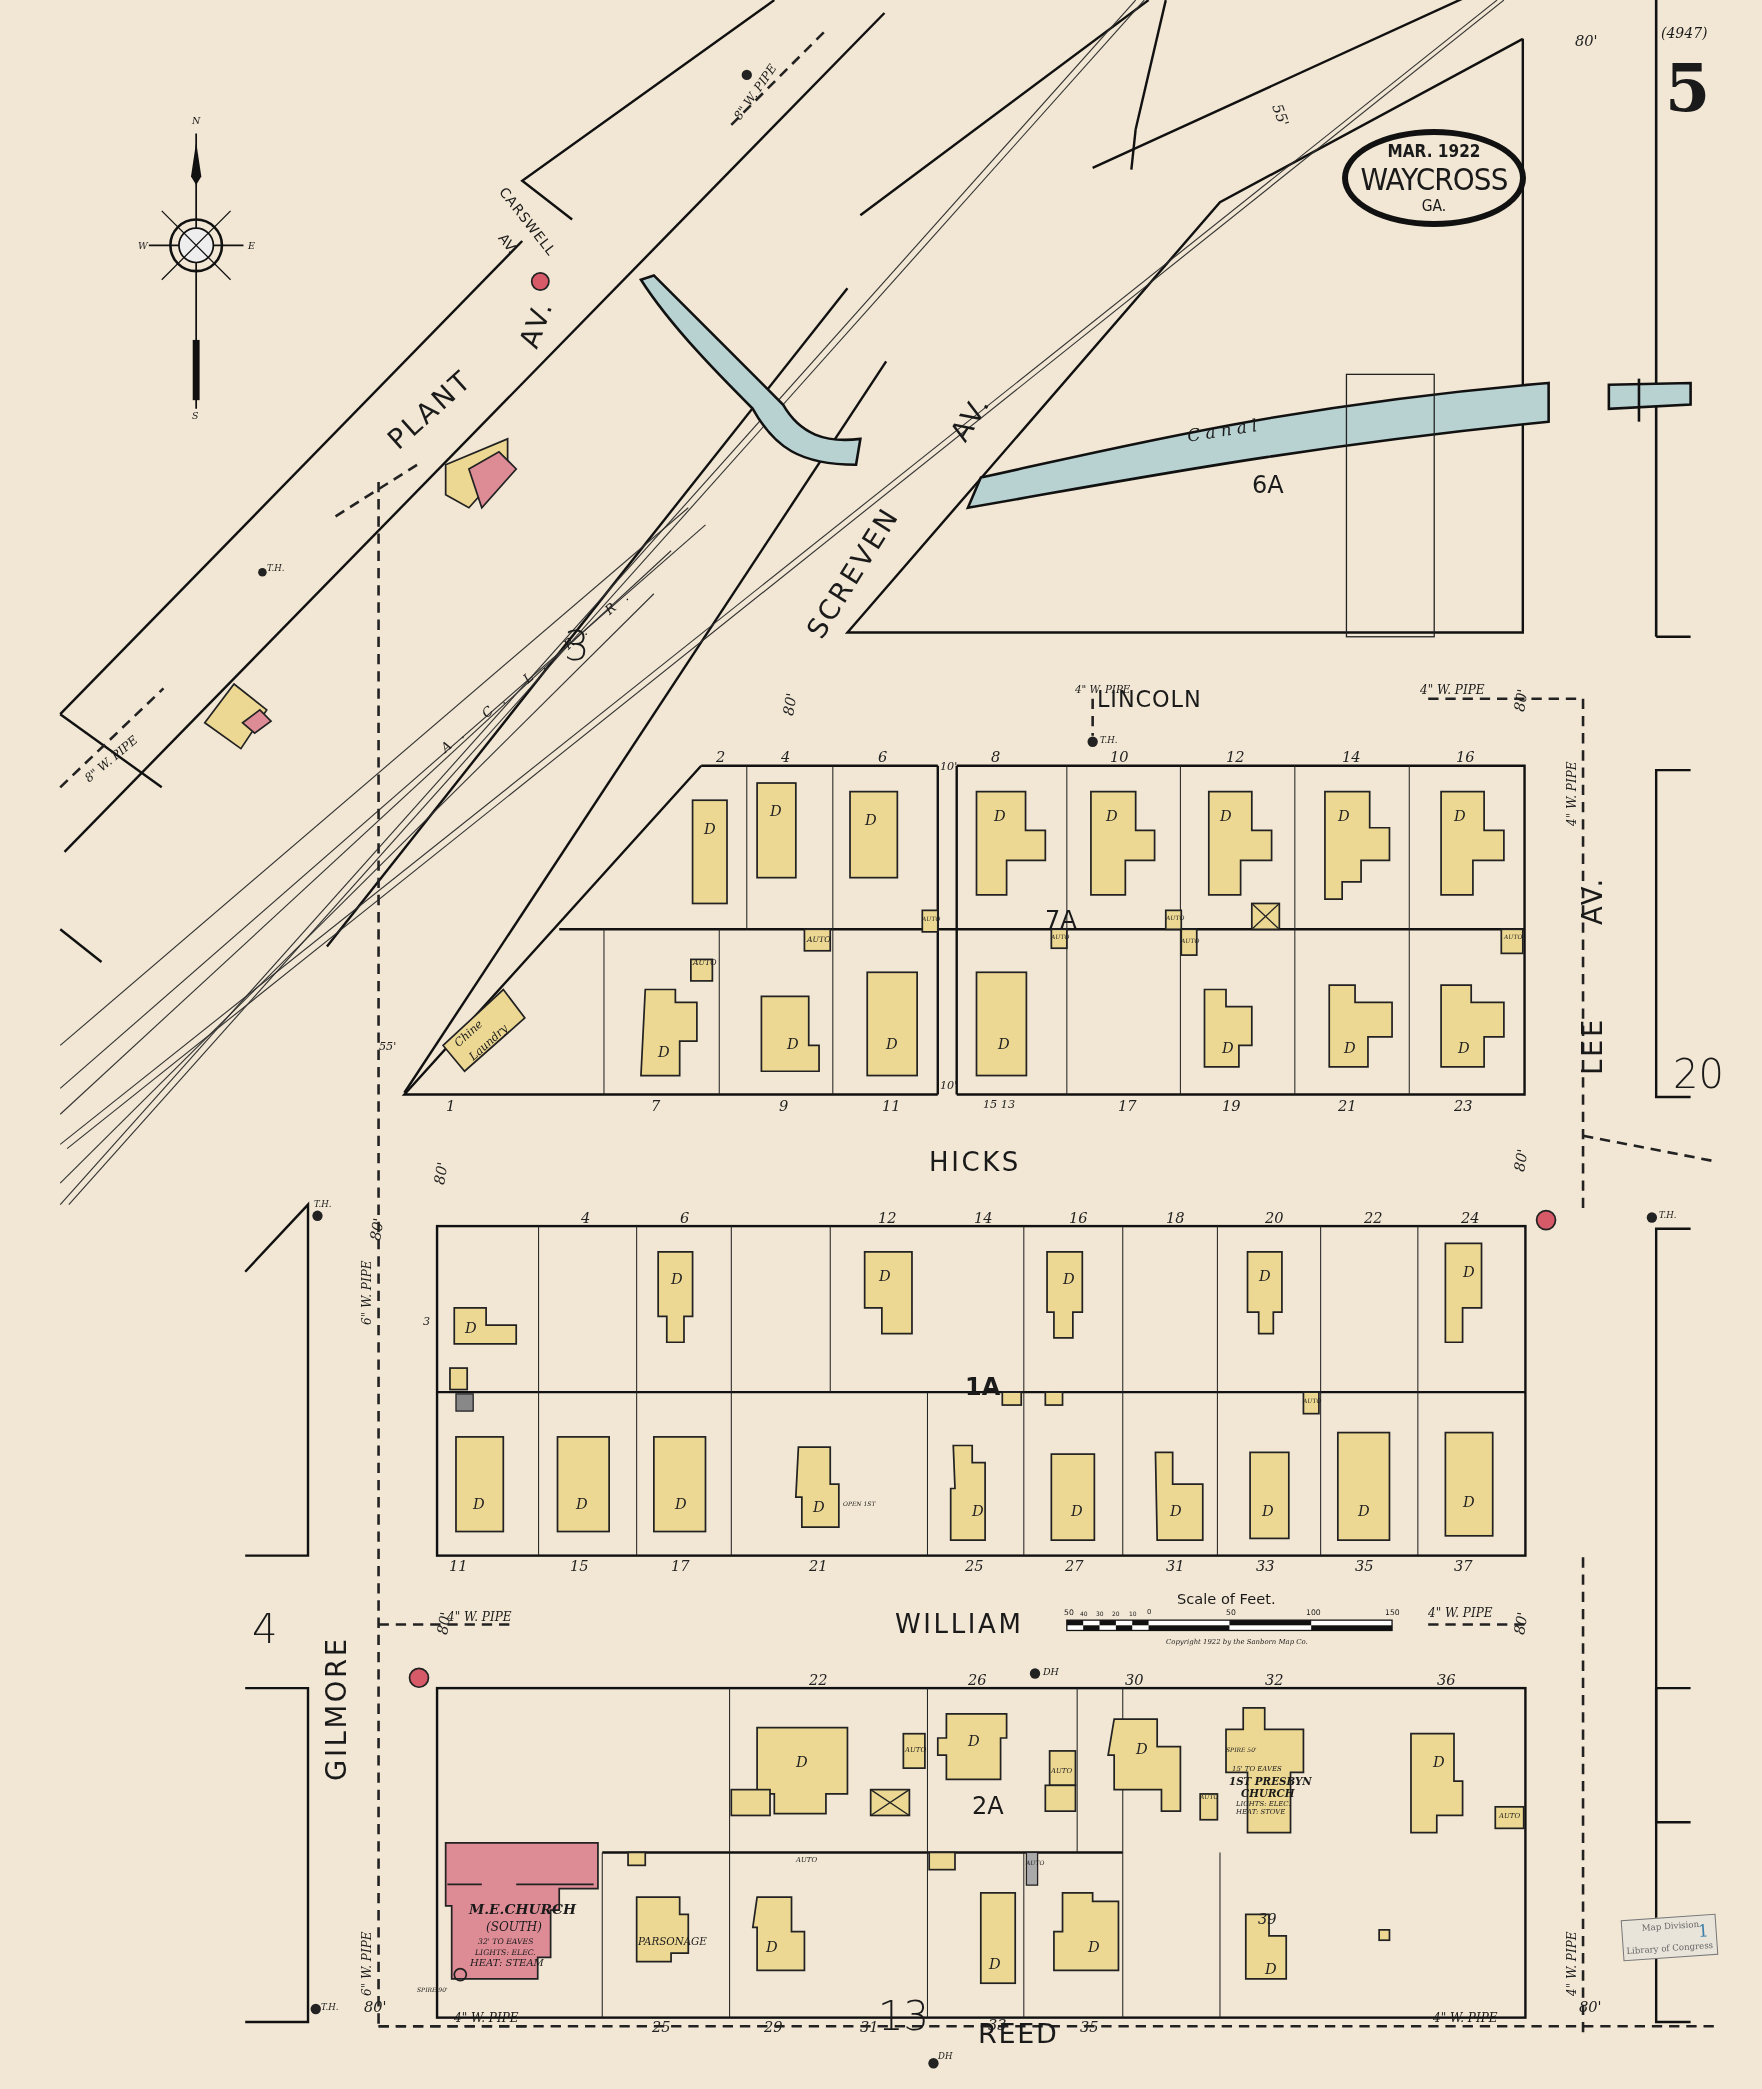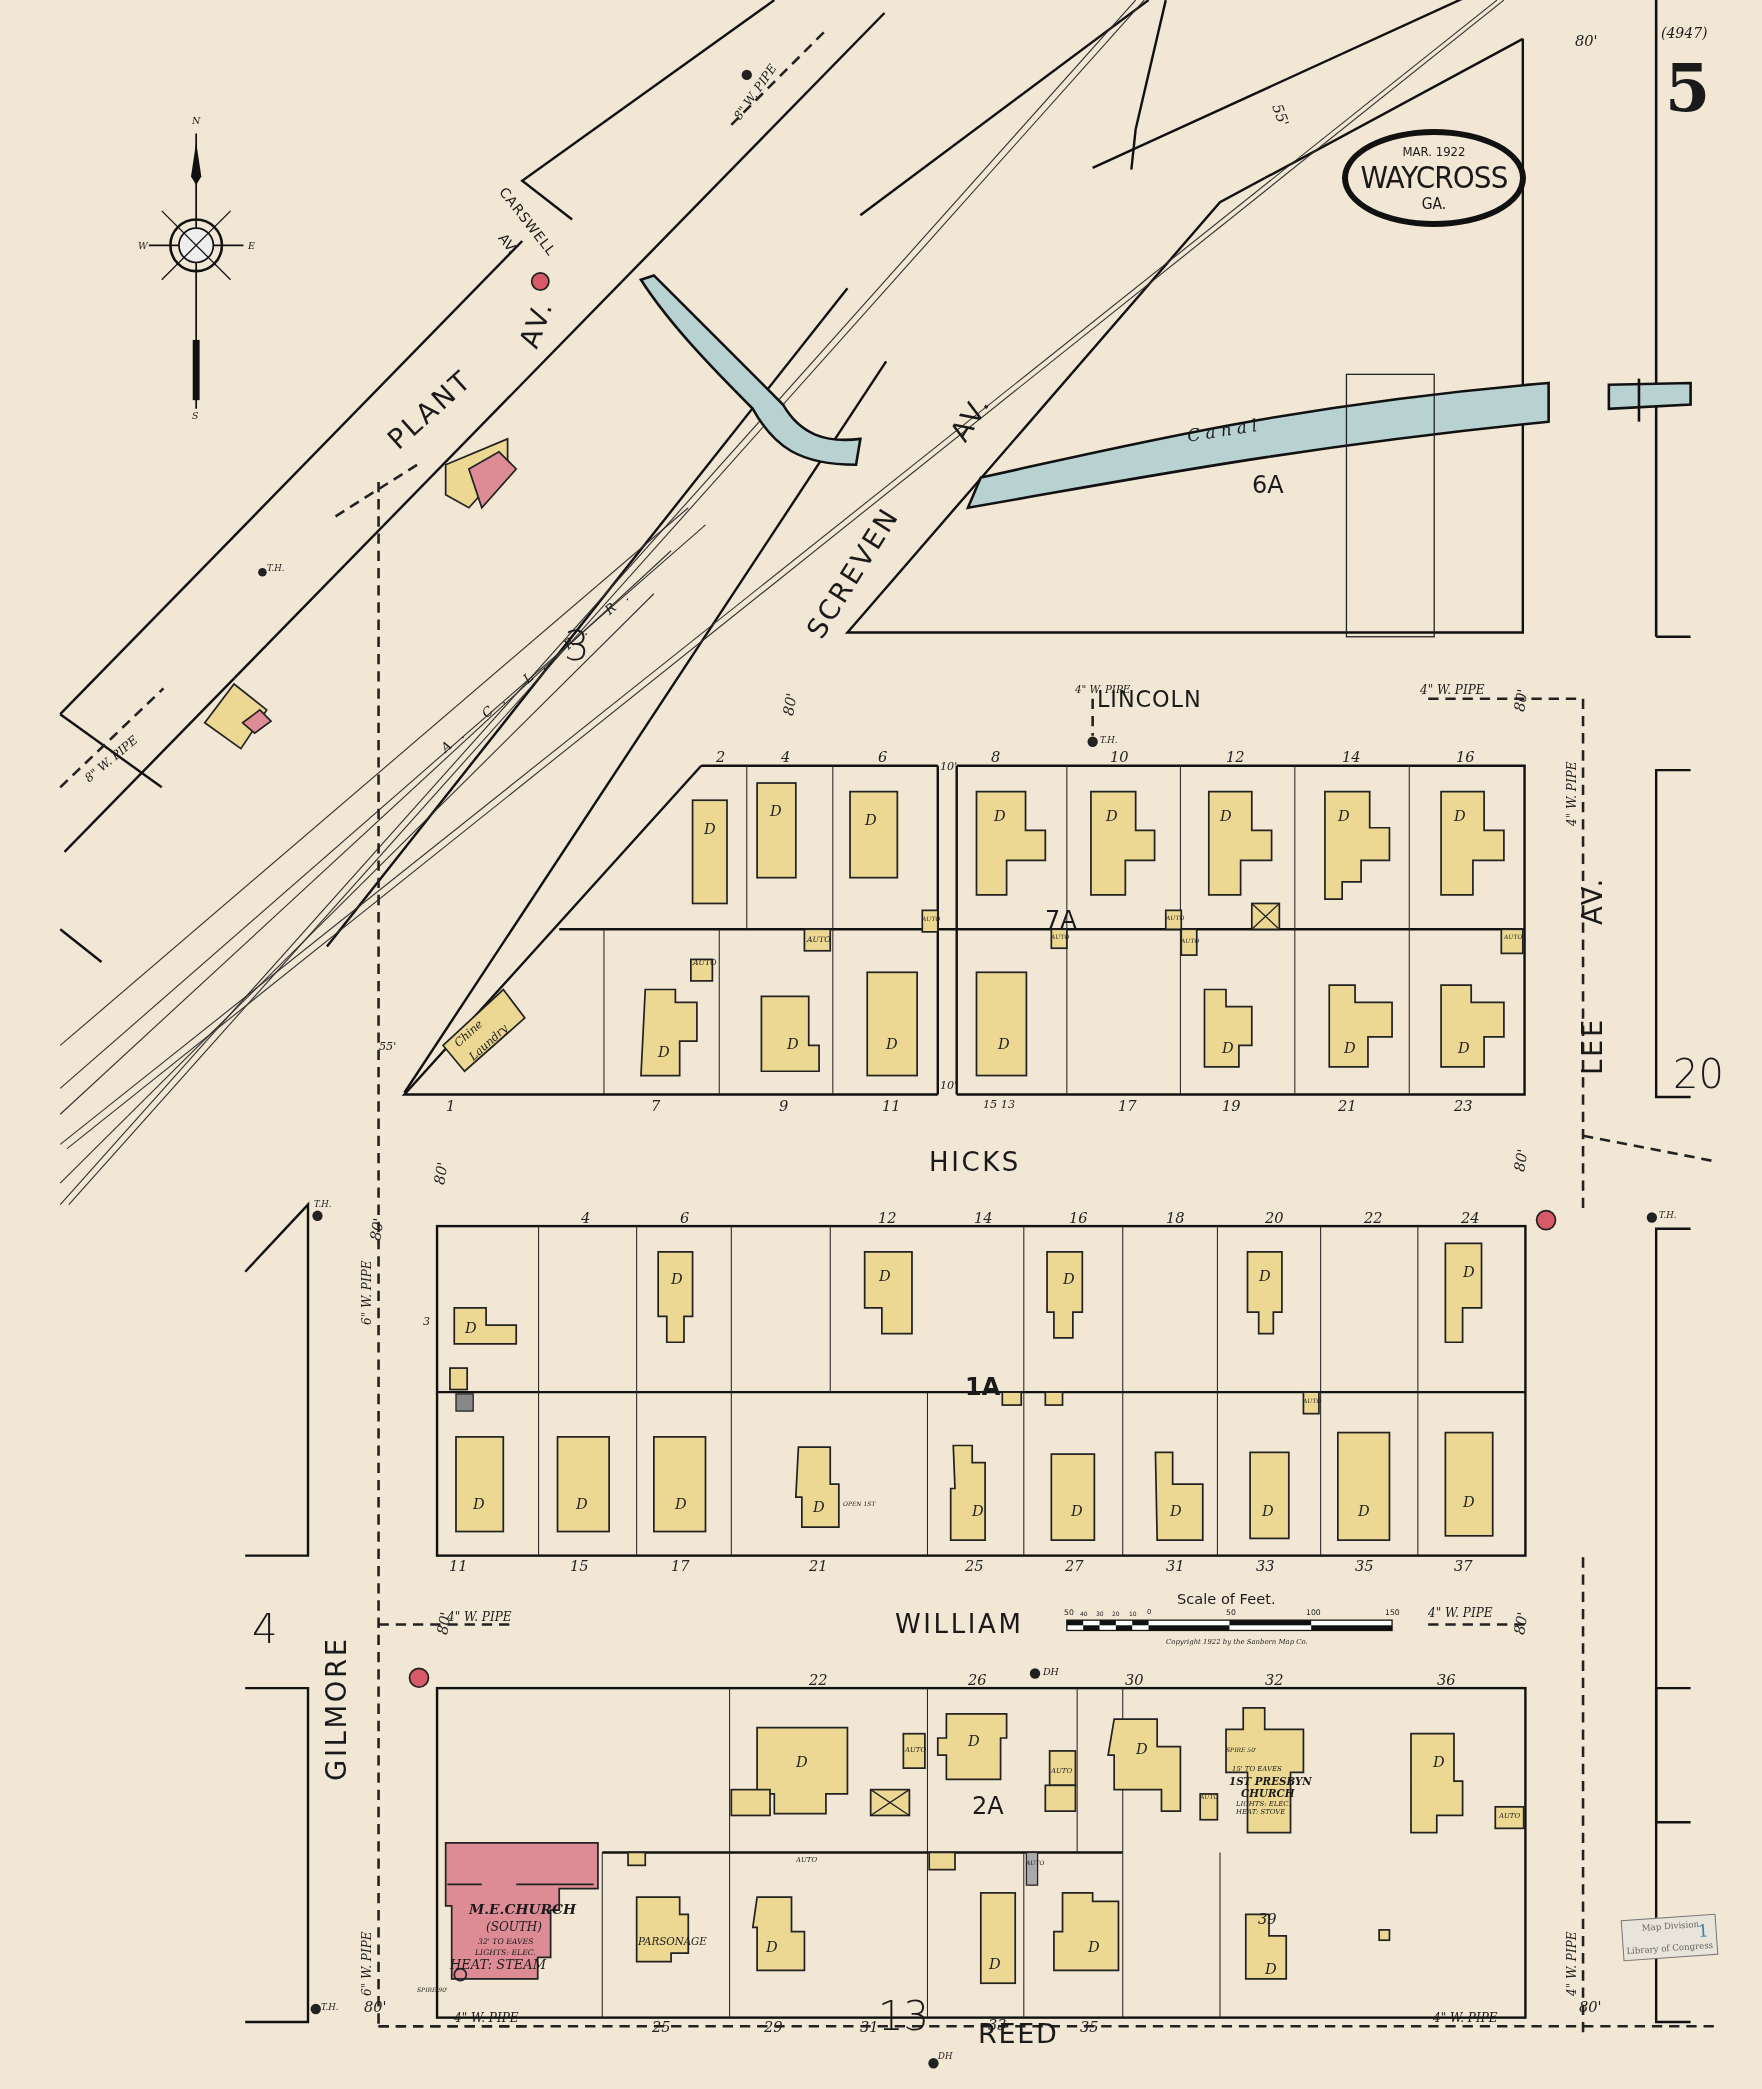--- a/index.html
+++ b/index.html
@@ -16,21 +16,21 @@
   .brick{fill:#dd8c96;stroke:#222;stroke-width:2;}
   .lot{fill:none;stroke:#222;stroke-width:1.2;}
   .blkline{fill:none;stroke:#111;stroke-width:2.8;}
   .pipe{fill:none;stroke:#222;stroke-width:3;stroke-dasharray:12 8;}
   .rail{fill:none;stroke:#333;stroke-width:1.3;}
   .canal{fill:#b8d2d2;stroke:#111;stroke-width:3;}
   .fa{fill:#d65a68;stroke:#222;stroke-width:2;}
   .th{fill:#222;}
   .title-oval{position:absolute;left:1342px;top:129px;width:172px;height:86px;border:6px solid #111;border-radius:50%;display:flex;flex-direction:column;align-items:center;justify-content:center;background:#f2e7d4;}
   .title-oval span{display:block;text-align:center;font-family:"DejaVu Sans Condensed","DejaVu Sans",sans-serif;}
-  .t-date{font-size:13px;}
+  .t-date{font-size:17px;font-weight:bold;}
   .t-city{font-size:31px;font-weight:500;letter-spacing:-0.9px;}
   .t-state{font-size:15.5px;}
   .stamp{position:absolute;left:1622px;top:1917px;width:95px;height:41px;border:1.7px solid #777;background:#e9e4da;transform:rotate(-4deg);font-family:"DejaVu Serif",serif;font-size:8.6px;color:#666;padding:2.6px;box-sizing:border-box;}
   .stamp .n{position:absolute;right:6.9px;top:5.2px;font-size:17px;color:#3d7fa8;}
 </style>
 </head>
 <body>
 
 <div id="map">
 
@@ -341,21 +341,21 @@
 <div class="lbl small" style="left:938px;top:2052px;font-size:8.6px;">DH</div>
 <div class="lbl small" style="left:1648px;top:1932px;font-size:8.6px;">DH</div>
 
 <div class="lbl small" style="left:452px;top:1028px;transform:rotate(-42deg);font-size:11.2px;">Chine</div>
 <div class="lbl small" style="left:465px;top:1037px;transform:rotate(-42deg);font-size:11.2px;">Laundry</div>
 
 <div class="lbl small" style="left:469px;top:1903px;font-size:13.8px;font-weight:bold;">M.E.CHURCH</div>
 <div class="lbl small" style="left:486px;top:1921px;font-size:12px;">(SOUTH)</div>
 <div class="lbl small" style="left:478px;top:1938px;font-size:7.7px;">32' TO EAVES</div>
 <div class="lbl small" style="left:475px;top:1949px;font-size:7.7px;">LIGHTS: ELEC.</div>
-<div class="lbl small" style="left:450px;top:1958px;font-size:13px;">HEAT: STEAM</div>
+<div class="lbl small" style="left:470px;top:1958px;font-size:10px;">HEAT: STEAM</div>
 <div class="lbl small" style="left:417px;top:1987px;font-size:6px;">SPIRE 90'</div>
 <div class="lbl small" style="left:638px;top:1936px;font-size:10.3px;">PARSONAGE</div>
 
 <div class="lbl small" style="left:1232px;top:1766px;font-size:6.9px;">15' TO EAVES</div>
 <div class="lbl small" style="left:1229px;top:1776px;font-size:10.3px;font-weight:bold;">1ST PRESBYN</div>
 <div class="lbl small" style="left:1241px;top:1788px;font-size:10.3px;font-weight:bold;">CHURCH</div>
 <div class="lbl small" style="left:1236px;top:1801px;font-size:6.9px;">LIGHTS: ELEC.</div>
 <div class="lbl small" style="left:1236px;top:1809px;font-size:6.9px;">HEAT: STOVE</div>
 <div class="lbl small" style="left:1226px;top:1747px;font-size:6px;">SPIRE 50'</div>
 

